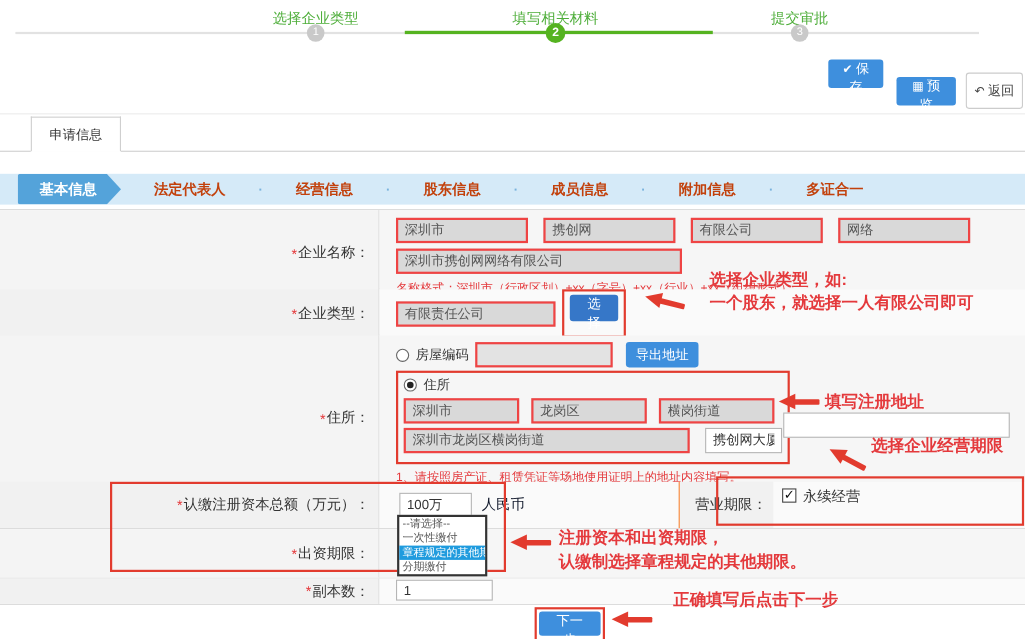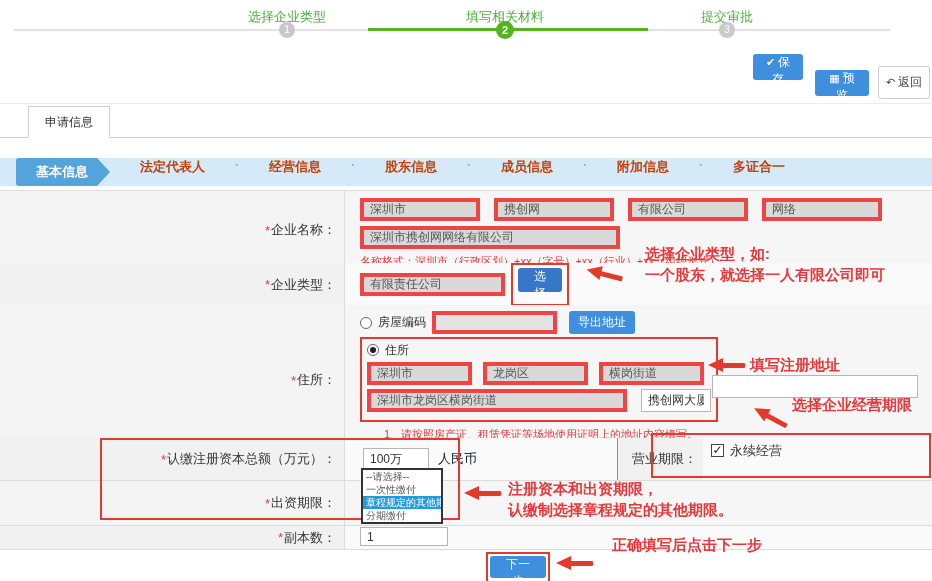--- a/index.html
+++ b/index.html
@@ -26,40 +26,40 @@
   .ic { font-size:11px; margin-right:3px; }
 
   
   .tab-strip { position:absolute; top:105px; left:0; width:932px; height:33px; border-bottom:1px solid #cfcfcf; }
   .tab { position:absolute; left:28px; top:1px; height:32px; padding:0 16px; background:#fff;
          border:1px solid #cfcfcf; border-bottom:1px solid #fff; font-size:12px; color:#333;
          line-height:30px; z-index:2; }
 
   
   .snav { position:absolute; top:158px; left:0; width:932px; height:28px; background:#d5eaf8;
-          display:flex; font-size:13px; }
+          display:flex; align-items:center; font-size:13px; }
   .snav-active { height:28px; line-height:28px; background:#54a3da; color:#fff; font-weight:bold;
                  padding:0 22px 0 20px; margin-left:16px; border-radius:3px 0 0 3px;
                  clip-path:polygon(0 0, calc(100% - 13px) 0, 100% 50%, calc(100% - 13px) 100%, 0 100%); }
   .snav-item { color:#c2410c; font-weight:bold; margin-left:30px; cursor:pointer; }
   .snav-dot { color:#79b2dd; margin-left:30px; font-weight:bold; font-size:12px; }
 
   
   .form { position:absolute; top:190px; left:0; width:932px; border-top:1px solid #dcdcdc; }
   .frow { display:grid; grid-template-columns:345px 1fr; border-bottom:1px solid #dcdcdc; }
   .fr1 { height:72px; } .fr2 { height:42px; } .fr3 { height:133px; }
   .fr4 { height:43px; } .fr5 { height:45px; } .fr6 { height:24px; }
   .flabel { background:#f1f1f1; border-right:1px solid #dcdcdc; text-align:right;
             padding:0 8px 0 0; font-size:13px; color:#333; display:flex; align-items:center; justify-content:flex-end; }
   .fr1 .flabel, .fr3 .flabel, .fr5 .flabel { background:#f4f4f4; }
   .star { color:#e4393c; margin-right:1px; }
   .ffield { background:#fafafa; padding-left:15px; position:relative; }
   .fr1 .ffield, .fr3 .ffield, .fr5 .ffield { background:#f6f6f6; }
 
-  .inp { height:23px; font-size:12px; padding:0 6px; border:4px solid #ef4444; color:#555;
+  .inp { height:23px; font-size:12px; padding:0 6px; border:2px solid #ef4444; color:#555;
          font-family:"Liberation Sans","DejaVu Sans",sans-serif; }
   .inp-g { background:#d9d9d9; }
   .inp-w { background:#fff; border:1px solid #b5b5b5; color:#333; }
 
   .name-line1 { display:flex; gap:14px; margin-top:7px; }
   .name-line1 .inp { width:120px; }
   .name-full { margin-top:5px; width:260px; }
   .red-note { color:#e4393c; font-size:11px; margin-top:5px; }
 
   .type-line { display:flex; align-items:center; height:100%; }
@@ -72,21 +72,21 @@
   .btn-export { background:#3e8fdd; height:23px; padding:0 9px; margin-left:6px; }
   .addr-box { border:2px solid #e23b2e; width:358px; margin-top:3px; padding:3px 5px 8px 5px; }
   .addr-radio-line { display:flex; align-items:center; gap:6px; height:16px; }
   .addr-line3 { display:flex; gap:11px; margin-top:4px; }
   .addr-line3 .inp { width:105px; }
   .addr-line4 { display:flex; gap:14px; margin-top:4px; }
   .addr-combined { flex:1; }
   .addr-detail { width:70px; }
   .addr-extra-inp { position:absolute; left:367px; top:70px; width:206px; height:23px; }
   .addr-notes { margin-top:5px; }
-  .addr-notes div { line-height:14px;margin-left:24px; }
+  .addr-notes div { line-height:14px; }
 
   .radio { width:12px; height:12px; border:1px solid #666; border-radius:50%; background:#fff; display:inline-block; flex:0 0 auto; }
   .radio.checked { position:relative; }
   .radio.checked::after { content:""; position:absolute; left:2px; top:2px; width:6px; height:6px; background:#222; border-radius:50%; }
   .radio-lab { font-size:12px; color:#333; }
 
   .cap-line { display:flex; align-items:center; height:100%; }
   .cap-inp { width:66px; margin-left:3px; }
   .cap-cur { font-size:13px; color:#0f172a; margin-left:9px; }
   .fr4 .ffield { display:flex; padding:0; }

